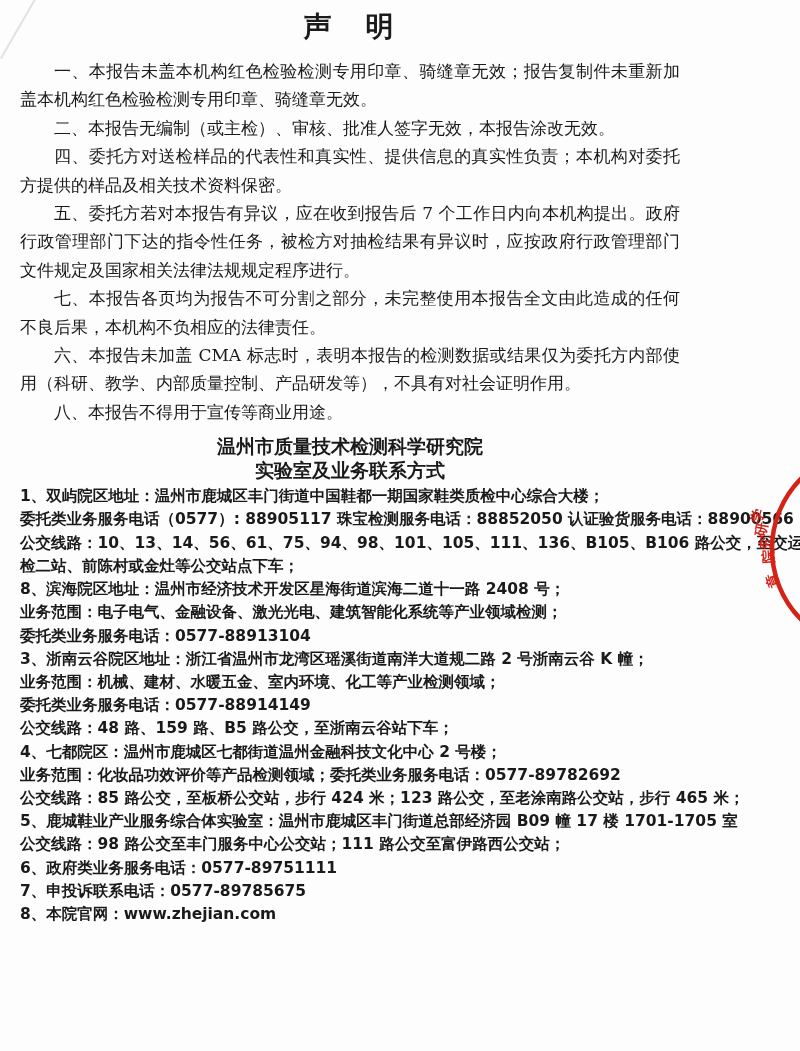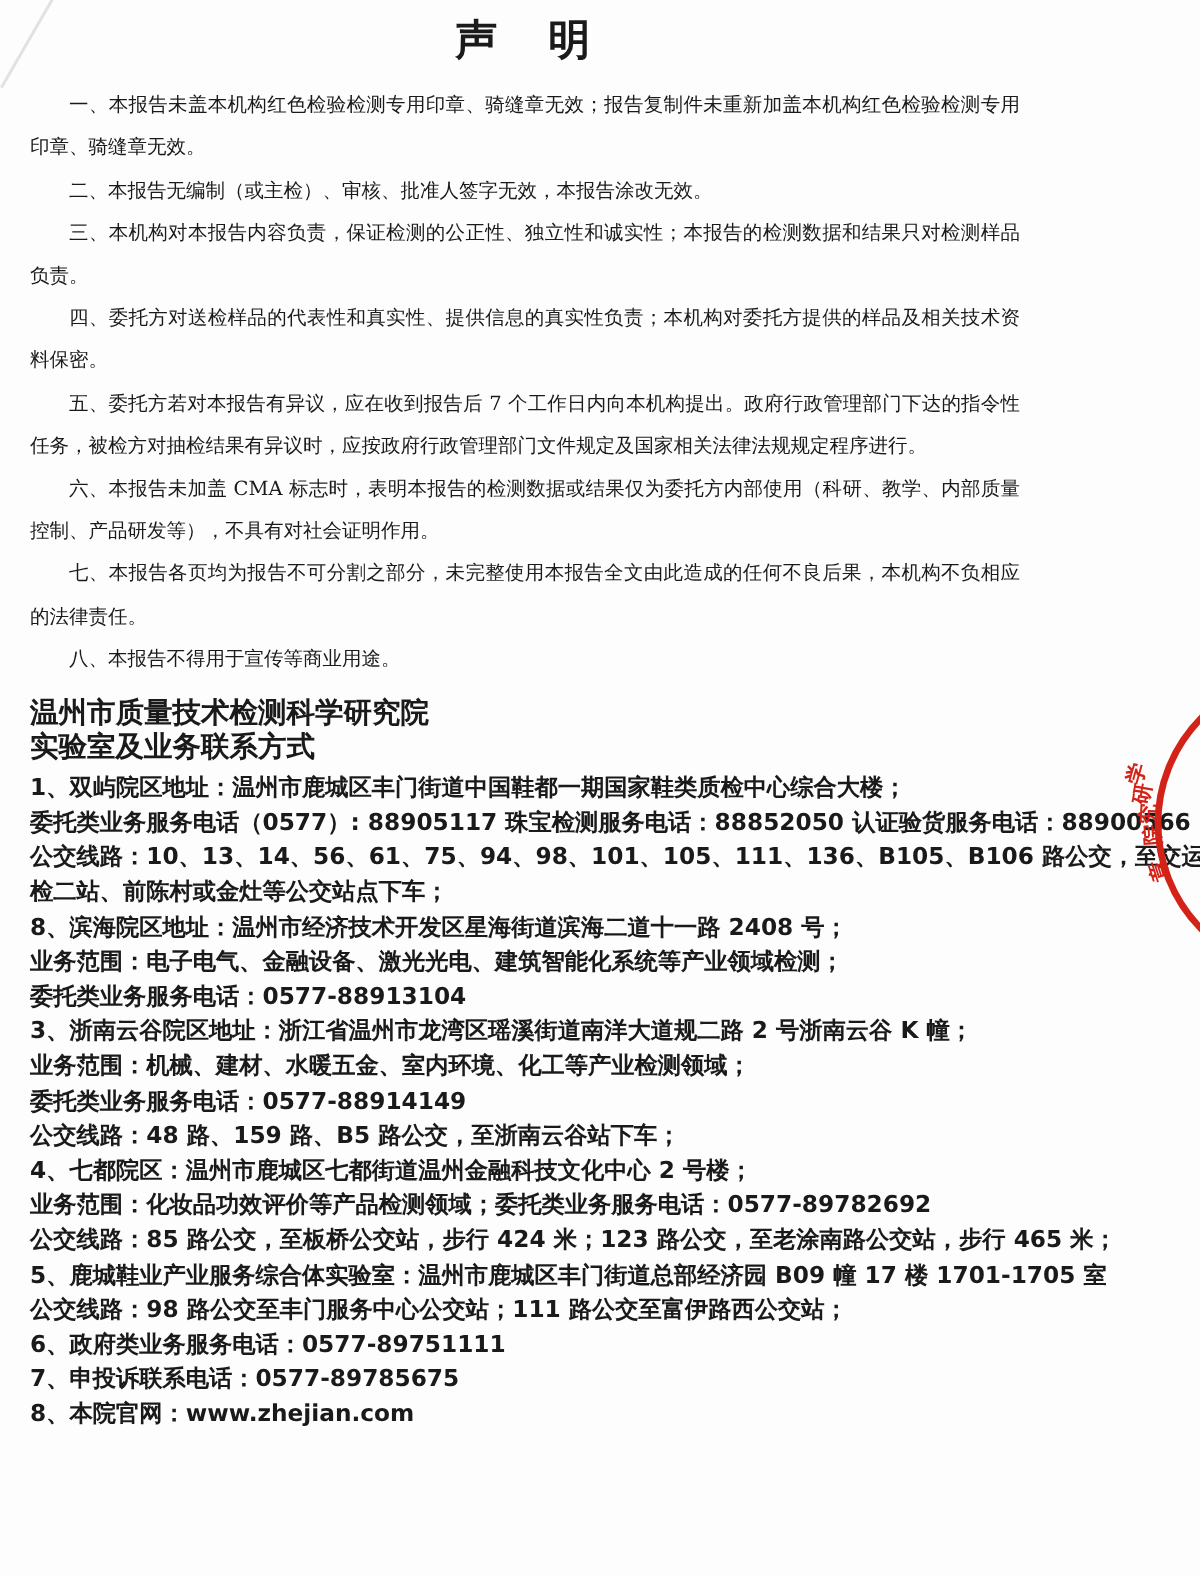--- a/index.html
+++ b/index.html
@@ -18,33 +18,34 @@
     font-family:"DejaVu Serif","Liberation Serif",serif;
     font-weight:bold;
     font-size:28px;
     line-height:38px;
     text-align:center;
     letter-spacing:3px;
     margin:8px 0 11px 0;
   }
   .statement{
     font-family:"DejaVu Serif","Liberation Serif",serif;
-    font-size:13px;
+    font-size:17px;
     line-height:28.4px;
     text-align:justify;
   }
   .statement p{
     margin:0;
     text-indent:2em;
   }
   .org-heading{
     font-family:"DejaVu Sans","Liberation Sans",sans-serif;
     font-weight:bold;
     font-size:19px;
     line-height:23.5px;
+    text-align:center;
     margin-top:9px;
   }
   .contact{
     font-family:"DejaVu Sans","Liberation Sans",sans-serif;
     font-weight:bold;
     font-size:15.5px;
     line-height:23.2px;
     margin-top:3px;
   }
   .cline{
@@ -82,25 +83,24 @@
 
   <div class="scan-artifact"></div>
 
   <div class="content">
 
     <h1 class="title">声　明</h1>
 
     <section class="statement">
       <p>一、本报告未盖本机构红色检验检测专用印章、骑缝章无效；报告复制件未重新加盖本机构红色检验检测专用印章、骑缝章无效。</p>
       <p>二、本报告无编制（或主检）、审核、批准人签字无效，本报告涂改无效。</p>
-      <p>三、本机构对本报告内容负责，保证检测的公正性、独立性和诚实性；本报告的检测数据和结果只对检测样品负责。</p>
       <p>四、委托方对送检样品的代表性和真实性、提供信息的真实性负责；本机构对委托方提供的样品及相关技术资料保密。</p>
       <p>五、委托方若对本报告有异议，应在收到报告后 7 个工作日内向本机构提出。政府行政管理部门下达的指令性任务，被检方对抽检结果有异议时，应按政府行政管理部门文件规定及国家相关法律法规规定程序进行。</p>
+      <p>七、本报告各页均为报告不可分割之部分，未完整使用本报告全文由此造成的任何不良后果，本机构不负相应的法律责任。</p>
       <p>六、本报告未加盖 CMA 标志时，表明本报告的检测数据或结果仅为委托方内部使用（科研、教学、内部质量控制、产品研发等），不具有对社会证明作用。</p>
-      <p>七、本报告各页均为报告不可分割之部分，未完整使用本报告全文由此造成的任何不良后果，本机构不负相应的法律责任。</p>
       <p>八、本报告不得用于宣传等商业用途。</p>
     </section>
 
     <div class="org-heading">
       <div>温州市质量技术检测科学研究院</div>
       <div>实验室及业务联系方式</div>
     </div>
 
     <section class="contact">
       <div class="cline">1、双屿院区地址：温州市鹿城区丰门街道中国鞋都一期国家鞋类质检中心综合大楼；</div>

